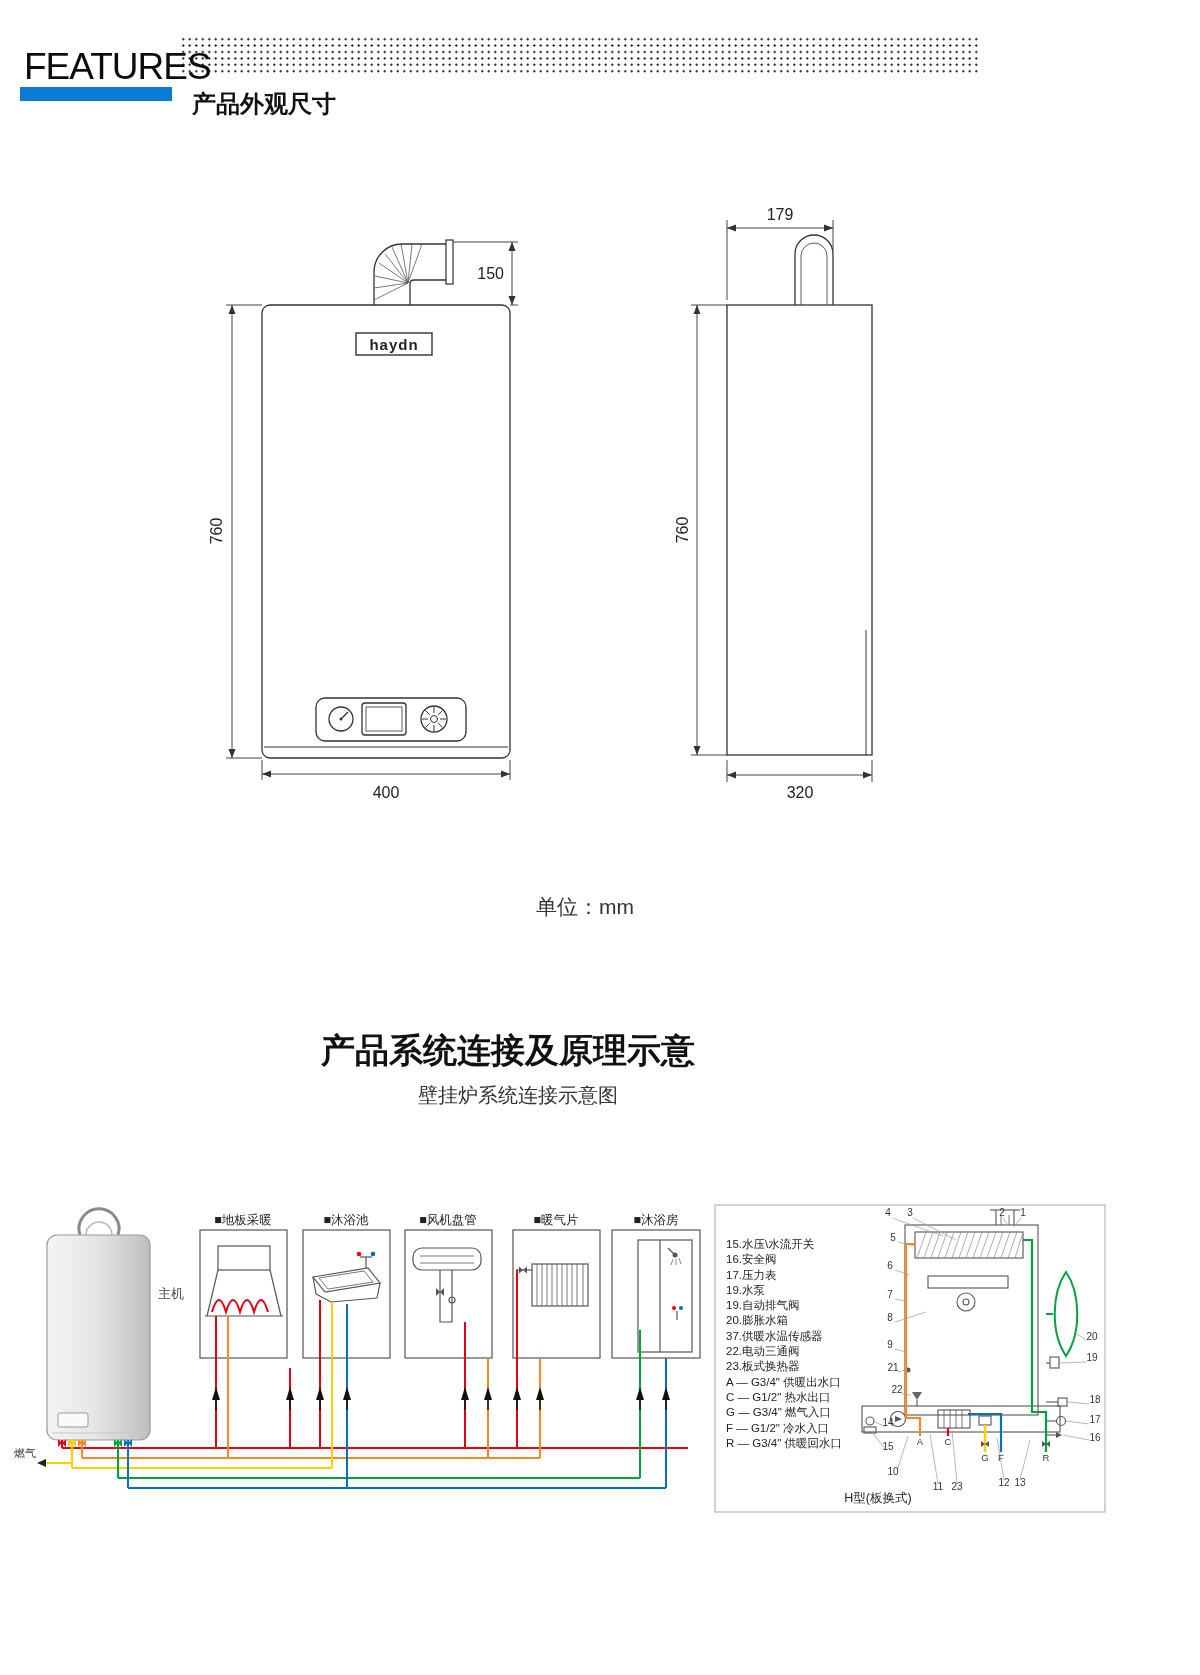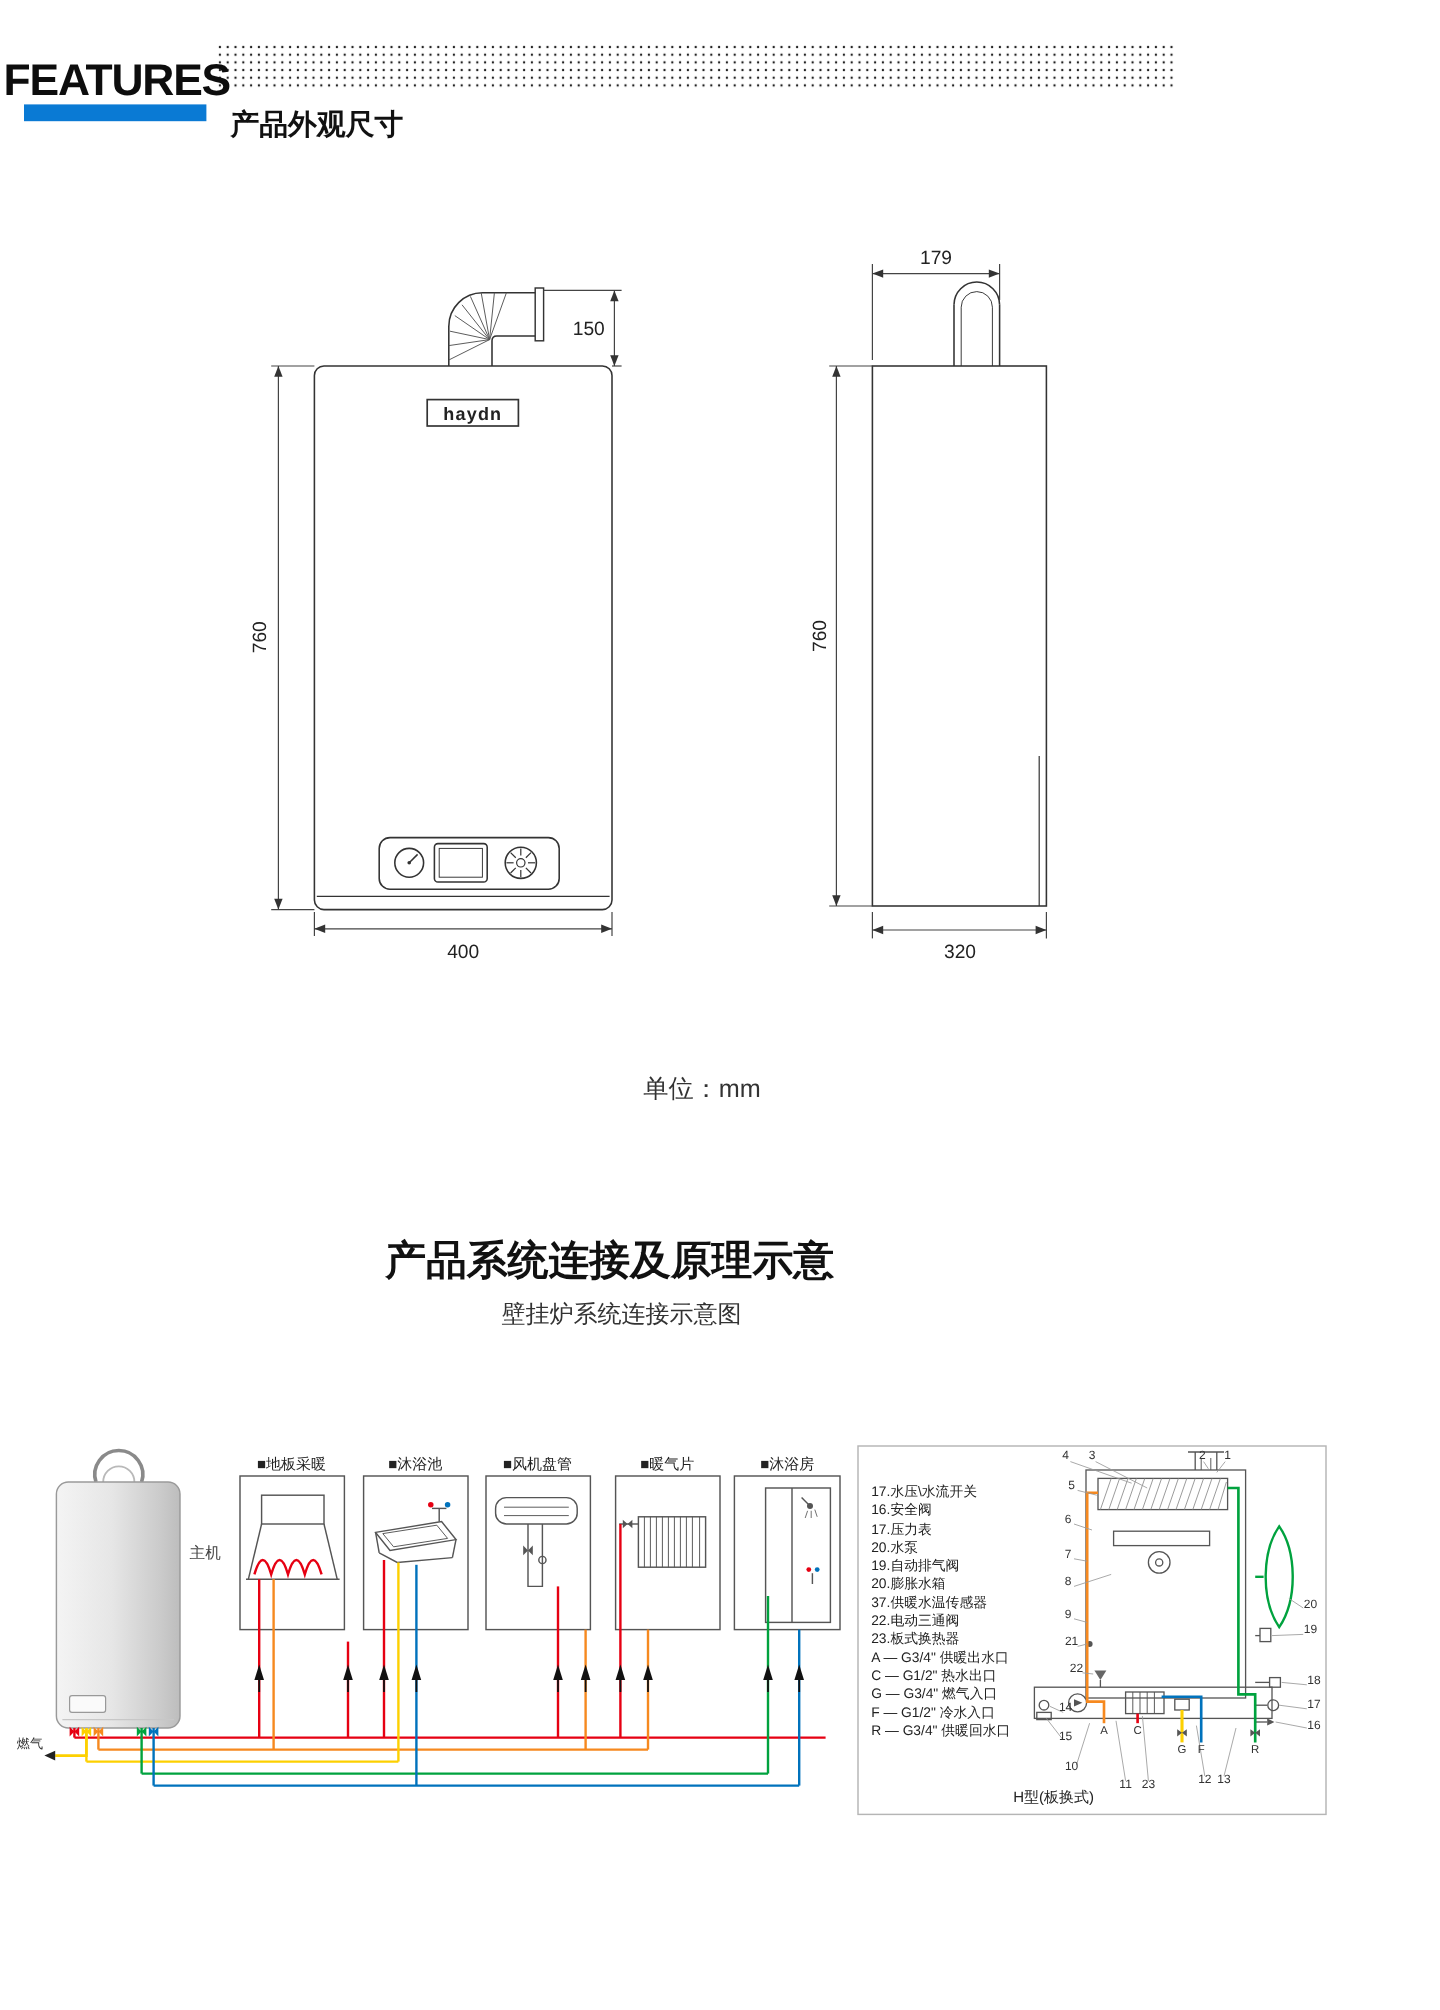--- a/index.html
+++ b/index.html
@@ -1,18 +1,18 @@
 <!DOCTYPE html>
 <html><head>
 <meta charset="utf-8">
 <style>
   html,body{margin:0;padding:0;background:#fff;}
   .page{position:relative;width:1200px;height:1675px;background:#fff;font-family:"Liberation Sans",sans-serif;overflow:hidden;}
   .abs{position:absolute;}
-  .features-title{left:3px;top:46px;font-size:37px;font-weight:700;color:#0d0d0d;z-index:2;letter-spacing:-1px;}
+  .features-title{left:24px;top:46px;font-size:37px;font-weight:400;color:#0d0d0d;z-index:2;letter-spacing:-1px;}
   .features-bar{left:20px;top:87px;width:152px;height:14px;background:#0a7ad4;z-index:1;}
   .dots{left:180px;top:36px;width:800px;height:38px;
         background-image:radial-gradient(circle,#222 1.05px,transparent 1.3px);
         background-size:6.5px 6.4px;}
   .sec1-title{left:192px;top:88px;font-size:24px;font-weight:700;color:#111;}
   .unit-label{left:0;top:893px;width:1170px;text-align:center;font-size:21px;color:#333;}
   .sec2-title{left:0;top:1028px;width:1016px;text-align:center;font-size:34px;font-weight:700;color:#111;}
   .sec2-sub{left:0;top:1082px;width:1036px;text-align:center;font-size:20px;color:#333;}
   .legend{left:726px;top:1237px;width:170px;font-size:11.5px;line-height:15.3px;color:#222;z-index:3;}
   svg{position:absolute;left:0;}
@@ -433,24 +433,24 @@
     <g font-size="12.5" fill="#222" text-anchor="middle">
       <text x="243" y="44">■地板采暖</text>
       <text x="346" y="44">■沐浴池</text>
       <text x="448" y="44">■风机盘管</text>
       <text x="556" y="44">■暖气片</text>
       <text x="656" y="44">■沐浴房</text>
     </g>
   </svg>
 
   <div class="abs legend">
-    <div>17.水压\水流开关</div>
+    <div>15.水压\水流开关</div>
     <div>16.安全阀</div>
     <div>17.压力表</div>
-    <div>20.水泵</div>
+    <div>19.水泵</div>
     <div>19.自动排气阀</div>
     <div>20.膨胀水箱</div>
     <div>37.供暖水温传感器</div>
     <div>22.电动三通阀</div>
     <div>23.板式换热器</div>
     <div>A — G3/4" 供暖出水口</div>
     <div>C — G1/2" 热水出口</div>
     <div>G — G3/4" 燃气入口</div>
     <div>F — G1/2" 冷水入口</div>
     <div>R — G3/4" 供暖回水口</div>

